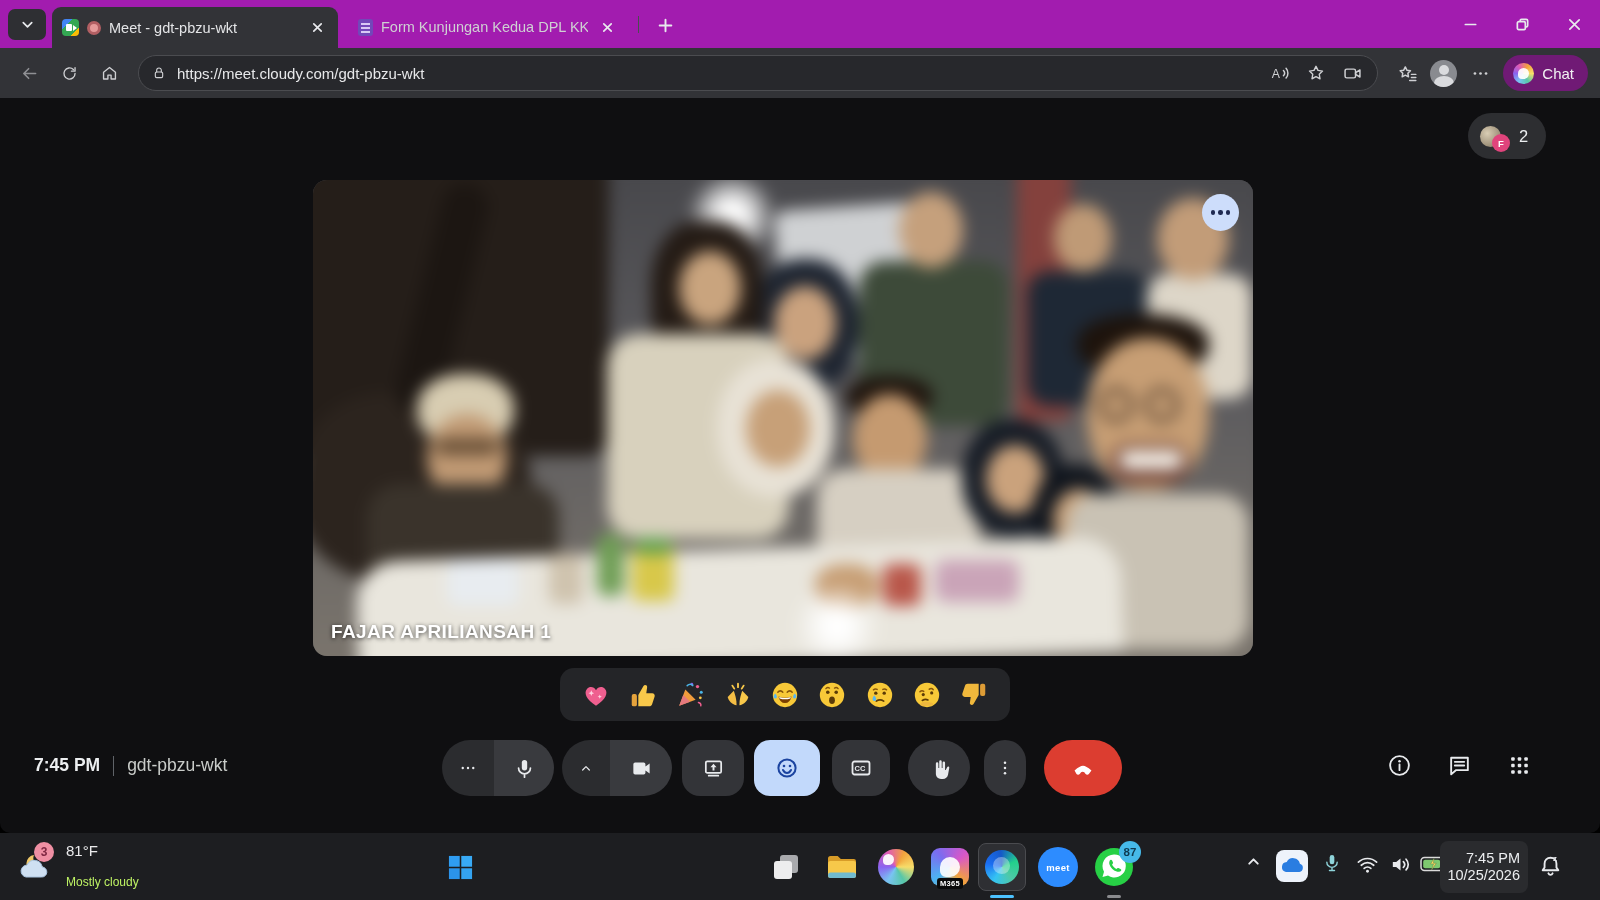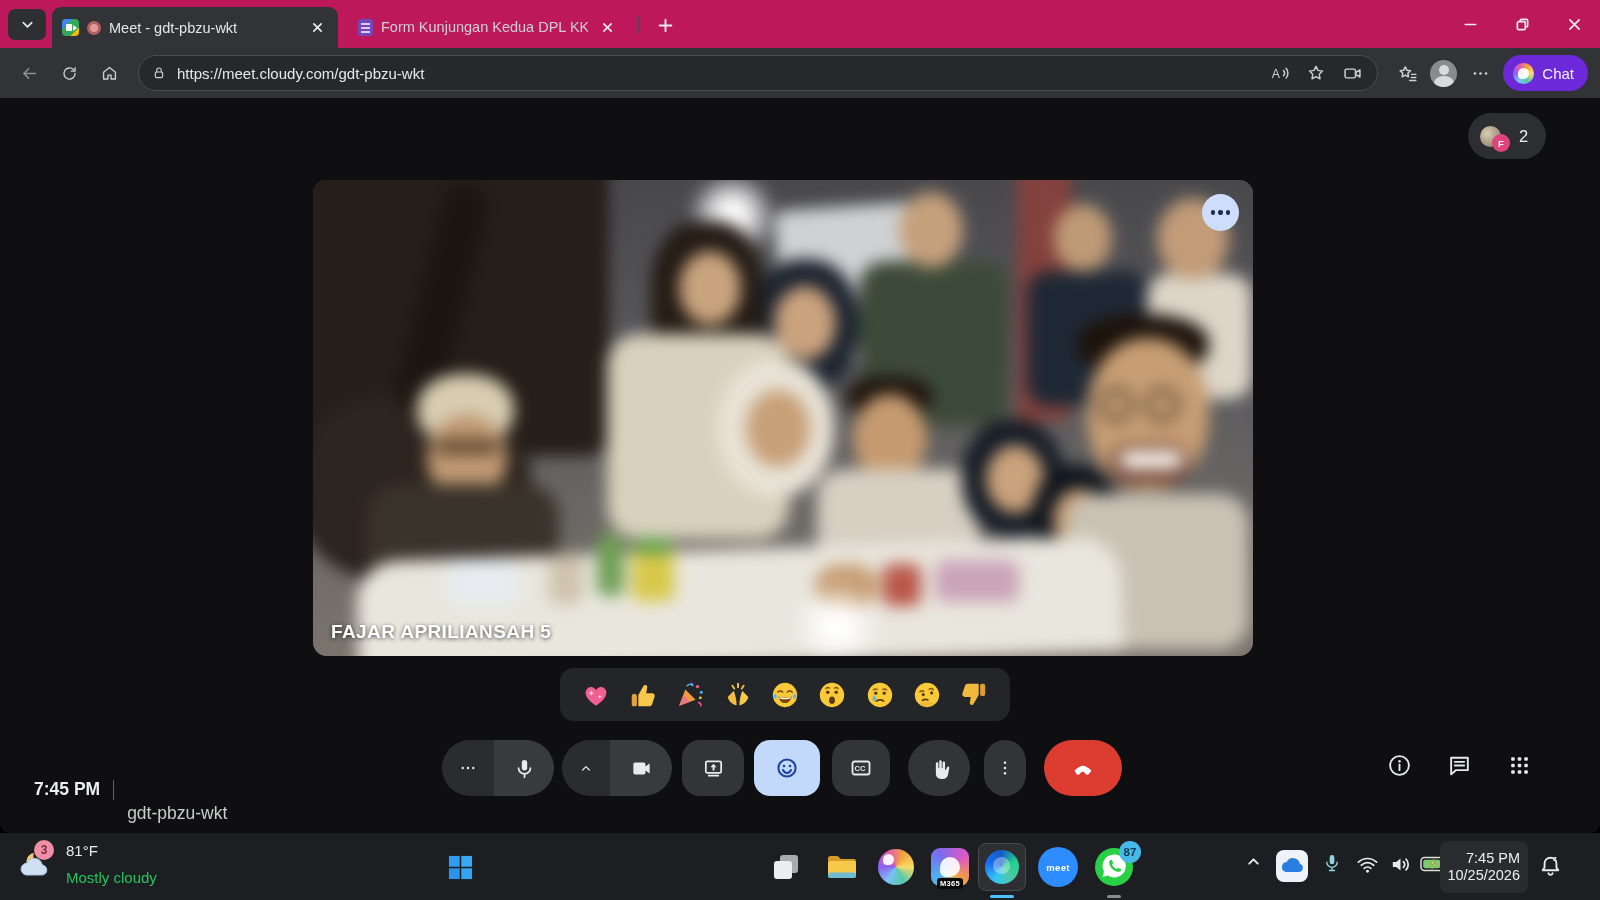--- a/index.html
+++ b/index.html
@@ -1,21 +1,21 @@
 <!DOCTYPE html>
 <html><head>
 <meta charset="utf-8">
 <style>
   * { margin:0; padding:0; box-sizing:border-box; }
   html,body { background:#000; }
   body { font-family:"Liberation Sans", sans-serif; }
   #screen { position:relative; width:1600px; height:900px; overflow:hidden; background:#000; }
 
   
-  .tabbar { position:absolute; left:0; top:0; width:1600px; height:48px; background:#be185d; }
+  .tabbar { position:absolute; left:0; top:0; width:1600px; height:48px; background:#a21caf; }
   .tab-search { position:absolute; left:8px; top:9px; width:38px; height:31px; border-radius:7px; background:#2e2f33; display:flex; align-items:center; justify-content:center; }
   .tab { position:absolute; display:flex; align-items:center; gap:8px; padding:0 10px; cursor:default; }
   .tab.active { left:52px; top:7px; width:286px; height:41px; background:#323337; border-radius:9px 9px 0 0; }
   .tab.inactive { left:348px; top:11px; width:280px; height:32px; border-radius:7px; }
   .tab-title { font-size:14.5px; color:#e4e5e7; white-space:nowrap; overflow:hidden; flex:1; }
   .tab.inactive .tab-title { color:#cfd0d3; }
   .tab-close { width:22px; height:22px; border-radius:5px; display:flex; align-items:center; justify-content:center; color:#d6d7d9; font-size:13px; flex:none; }
   .rec-dot { width:14px; height:14px; border-radius:50%; background:#e59a9a; border:3px solid #b25f63; flex:none; }
   .meet-fav { width:17px; height:17px; border-radius:4px; flex:none; background:linear-gradient(135deg,#4285f4 0 30%,#34a853 30% 75%,#fbbc05 75%); position:relative; }
   .meet-fav::after{ content:""; position:absolute; left:4px; top:5px; width:6px; height:7px; background:#fff; border-radius:1px; }
@@ -28,21 +28,21 @@
   .wc { width:52px; height:48px; display:flex; align-items:center; justify-content:center; }
 
   .toolbar { position:absolute; left:0; top:48px; width:1600px; height:50px; background:#323337; display:flex; align-items:center; padding:0 12px; gap:6px; }
   .tb-ic { width:34px; height:34px; display:flex; align-items:center; justify-content:center; border-radius:7px; flex:none; }
   .addrbar { flex:1; height:36px; margin:0 6px; background:#27282c; border:1px solid #4b4c50; border-radius:18px; display:flex; align-items:center; padding:0 14px 0 12px; gap:10px; min-width:0; }
   .addr-url { font-size:15px; color:#e7e8ea; flex:1; white-space:nowrap; overflow:hidden; }
   .addr-right { display:flex; align-items:center; gap:16px; flex:none; }
   .avatar-btn { width:27px; height:27px; border-radius:50%; background:#898b90; position:relative; overflow:hidden; flex:none; }
   .avatar-btn::before { content:""; position:absolute; left:8.5px; top:5px; width:10px; height:10px; border-radius:50%; background:#dadbde; }
   .avatar-btn::after { content:""; position:absolute; left:3.5px; top:16px; width:20px; height:14px; border-radius:50%; background:#dadbde; }
-  .chat-btn { height:36px; border-radius:18px; background:#6d28d9; display:flex; align-items:center; gap:8px; padding:0 14px 0 10px; flex:none; }
+  .chat-btn { height:36px; border-radius:18px; background:#701a75; display:flex; align-items:center; gap:8px; padding:0 14px 0 10px; flex:none; }
   .chat-label { font-size:15px; color:#f2f2f3; }
   .copilot-ic { width:21px; height:21px; border-radius:50%; background:conic-gradient(from 210deg,#79c4f2,#8a63f0,#e05ab4,#f2a33c,#f7dd6a,#57c7a8,#79c4f2); position:relative; }
   .copilot-ic::after { content:""; position:absolute; left:5px; top:5px; width:11px; height:11px; border-radius:50% 50% 50% 4px; background:#fff; opacity:.92; }
 
   
   .page { position:absolute; left:0; top:98px; width:1600px; height:735px; background:#0f0f11; border-radius:0 0 10px 10px; overflow:hidden; }
 
   .ppl-pill { position:absolute; left:1468px; top:15px; width:78px; height:46px; border-radius:23px; background:#2d2e31; display:flex; align-items:center; padding-left:12px; }
   .ppl-av { width:21px; height:21px; border-radius:50%; background:radial-gradient(circle at 35% 35%, #d9cdb4, #9a8d76 70%); position:relative; }
   .ppl-av2 { position:absolute; left:24px; top:21px; width:18px; height:18px; border-radius:50%; background:#e0447c; color:#fff; font-size:9.5px; font-weight:bold; display:flex; align-items:center; justify-content:center; }
@@ -59,40 +59,40 @@
   .self-blur { position:absolute; inset:-6px; filter:blur(2.5px); }
   .self-label { position:absolute; left:12px; bottom:8px; color:#fff; font-size:14.5px; font-weight:bold; text-shadow:0 1px 3px rgba(0,0,0,.7); }
 
   .reactions { position:absolute; left:560px; top:570px; width:450px; height:53px; border-radius:14px; background:#242528; display:flex; align-items:center; justify-content:space-around; padding:0 12px; }
   .rx { width:36px; height:36px; border:none; background:transparent; display:flex; align-items:center; justify-content:center; }
 
   .bottombar { position:absolute; left:0; top:642px; width:1600px; height:58px; }
   .meet-meta { position:absolute; left:34px; top:15px; display:flex; align-items:center; gap:13px; }
   .meet-clock { color:#eceef0; font-size:17.5px; font-weight:bold; }
   .meta-sep { width:1px; height:20px; background:#5f6368; }
-  .meet-code { color:#c9ccc9; font-size:17.5px;margin-top:48px; }
+  .meet-code { color:#c9ccc9; font-size:17.5px; }
   .controls { position:absolute; left:442px; top:0; height:56px; display:flex; align-items:flex-start; }
   .cbtn { height:56px; display:flex; align-items:center; justify-content:center; border:none; }
   .seg-d { background:#2b2c2f; } .seg-l { background:#393a3e; }
   .pill-l { border-radius:28px 0 0 28px; } .pill-r { border-radius:0 28px 28px 0; }
   .sq { background:#333438; border-radius:18px; }
   .circ { background:#333438; border-radius:28px; }
   .rx-active { background:#c2d9fb; border-radius:16px; }
   .endcall { background:#dc3d30; border-radius:28px; }
   .mright { display:flex; position:absolute; left:1386px; top:12px; gap:33px; }
   .mr-ic { width:27px; height:27px; display:flex; align-items:center; justify-content:center; }
   .tooltip { position:absolute; right:33px; top:37px; height:27px; line-height:27px; background:#3f4044; color:#f3f3f4; font-size:14.5px; padding:0 10px; border-radius:4px; white-space:nowrap; box-shadow:0 2px 6px rgba(0,0,0,.5); }
 
   
   .taskbar { position:absolute; left:0; top:833px; width:1600px; height:67px; background:#1d1e21; }
   .weather { position:absolute; left:14px; top:9px; display:flex; align-items:center; gap:10px; }
   .w-icon { position:relative; width:42px; height:42px; }
   .w-badge { position:absolute; left:20px; top:-3px; width:20px; height:20px; border-radius:50%; background:#ef8fa3; color:#7e2742; font-size:12px; font-weight:bold; display:flex; align-items:center; justify-content:center; z-index:2; }
   .w-temp { color:#eaeaec; font-size:15px; }
-  .w-cond { color:#22c55e; font-size:15px; margin-top:10px; }
+  .w-cond { color:#bef264; font-size:12px; margin-top:16px; }
   .tb-slot { position:absolute; top:12px; width:44px; height:44px; display:flex; align-items:center; justify-content:center; border-radius:7px; }
   .search-box { position:absolute; left:488px; top:12px; width:256px; height:42px; border-radius:21px; background:#2f3034; border:1px solid #3d3e42; display:flex; align-items:center; padding:0 8px 0 14px; gap:10px; }
   .search-box input { flex:1; background:transparent; border:none; outline:none; color:#d5d6d8; font-size:15px; font-family:inherit; min-width:0; }
   .search-box input::placeholder { color:#cfd0d3; }
   .edge-frame { position:absolute; left:978px; top:10px; width:48px; height:48px; border-radius:8px; background:#2e2f33; border:1px solid #4a4b4f; }
   .run-ind { position:absolute; bottom:2px; height:3px; border-radius:2px; }
   .app-circle { width:40px; height:40px; border-radius:50%; }
   .wa-badge { position:absolute; left:1119px; top:8px; width:22px; height:22px; border-radius:50%; background:#46b9e8; color:#0e3a50; font-size:11.5px; font-weight:bold; display:flex; align-items:center; justify-content:center; z-index:2; }
   .m365-tag { position:absolute; left:50%; transform:translateX(-50%); bottom:-3px; background:#0a0a0a; color:#fff; font-size:7.5px; font-weight:bold; padding:1px 3px; border-radius:3px; letter-spacing:.3px; }
   .tray-ic { position:absolute; top:20px; display:flex; align-items:center; justify-content:center; }
@@ -285,21 +285,21 @@
         <div class="pb" style="left:148px;top:393px;width:72px;height:47px;background:#e8ecf0;border-radius:10px"></div>
         <div class="pb" style="left:250px;top:388px;width:34px;height:50px;background:#cfc3ae;border-radius:8px"></div>
         <div class="pb" style="left:298px;top:368px;width:27px;height:62px;background:#6f9e55;border-radius:9px"></div>
         <div class="pb" style="left:333px;top:378px;width:42px;height:57px;background:#d8c84a;border-radius:7px"></div>
         <div class="pb" style="left:336px;top:372px;width:36px;height:16px;background:#5d9e4e;border-radius:5px"></div>
         <div class="pb" style="left:584px;top:398px;width:38px;height:42px;background:#b9574a;border-radius:8px"></div>
         <div class="pb" style="left:636px;top:394px;width:84px;height:42px;background:#caa4b8;border-radius:10px"></div>
         <div class="pb" style="left:516px;top:398px;width:64px;height:44px;background:#c79e74;border-radius:45%"></div>
         <div class="pb" style="left:488px;top:420px;width:100px;height:80px;border-radius:50%;background:radial-gradient(circle,#ffffff 0 18%,rgba(255,255,255,.5) 42%,transparent 70%)"></div>
       </div>
-      <div class="tile-label">FAJAR APRILIANSAH 5</div>
+      <div class="tile-label">FAJAR APRILIANSAH 1</div>
       <div class="tile-opts">
           <i></i>
           <i></i>
           <i></i>
         </div>
     </div>
 
 
     <div class="reactions">
       <button class="rx" title="sparkling-heart">

